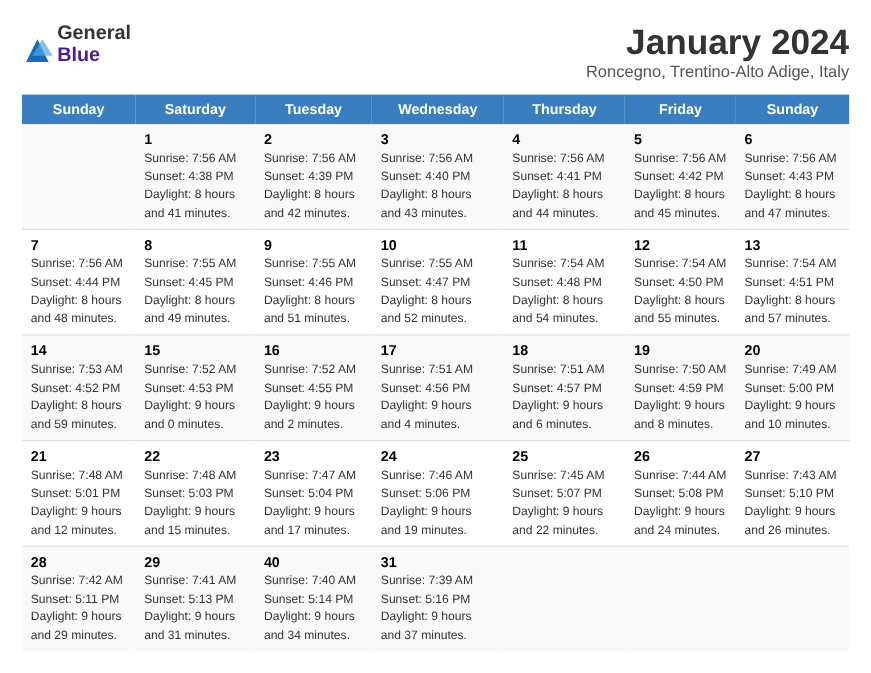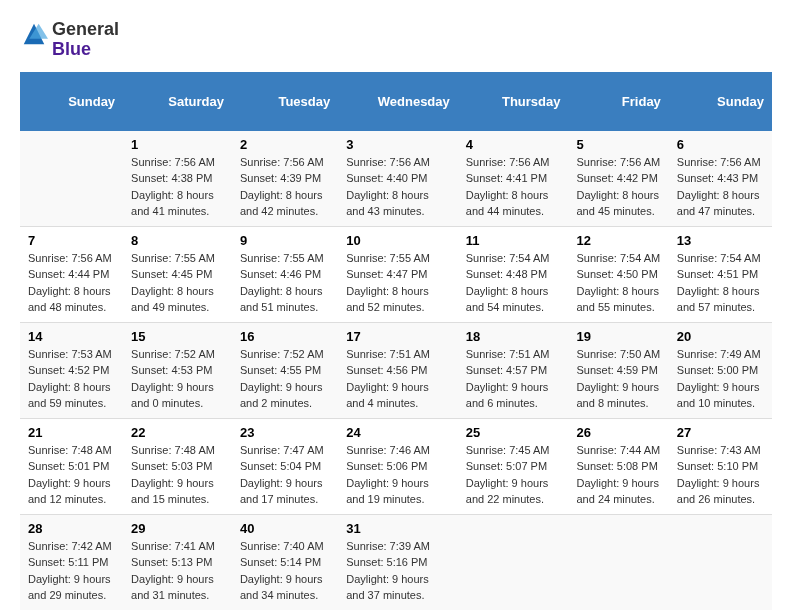--- a/index.html
+++ b/index.html
@@ -11,21 +11,21 @@
       padding: 20px;
     }
     .header {
       display: flex;
       justify-content: space-between;
       align-items: flex-start;
       margin-bottom: 12px;
     }
     .logo {
       display: flex;
-      align-items: flex-start;
+      align-items: flex-end;
     }
     .logo-text {
       display: flex;
       flex-direction: column;
       line-height: 1.1;
     }
     .logo-general {
       font-size: 18px;
       font-weight: bold;
       color: #333;
@@ -55,22 +55,22 @@
     table {
       width: 100%;
       border-collapse: collapse;
       font-size: 11px;
     }
     thead tr {
       background-color: #3a7ebf;
       color: white;
     }
     thead th {
-      padding: 22px 8px;
-      text-align: right;
+      padding: 6px 8px;
+      text-align: center;
       font-size: 13px;
       font-weight: bold;
     }
     tbody tr {
       vertical-align: top;
     }
     tbody tr:nth-child(odd) {
       background-color: #f9f9f9;
     }
     tbody tr:nth-child(even) {
@@ -103,20 +103,24 @@
   <div class="logo">
     <svg class="logo-icon" viewBox="0 0 30 30">
       <polygon points="15,4 26,26 4,26" fill="#1a6bb5"></polygon>
       <polygon points="20,4 30,20 10,20" fill="#4da6e0" opacity="0.7"></polygon>
     </svg>
     <div class="logo-text">
       <span class="logo-general">General</span>
       <span class="logo-blue">Blue</span>
     </div>
   </div>
+  <div class="title-block">
+    <div class="month-title">January 2024</div>
+    <div class="location">Roncegno, Trentino-Alto Adige, Italy</div>
+  </div>
 </div>
 
 <table>
   <thead>
     <tr>
     <th>Sunday</th>
         <th>Saturday</th>
         <th>Tuesday</th>
         <th>Wednesday</th>
         <th>Thursday</th>

